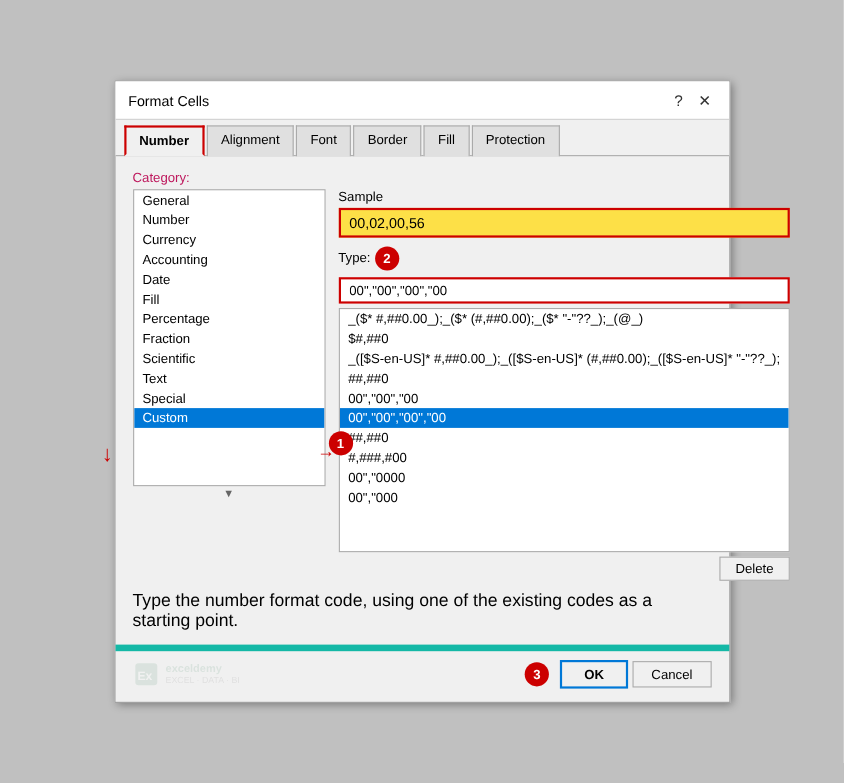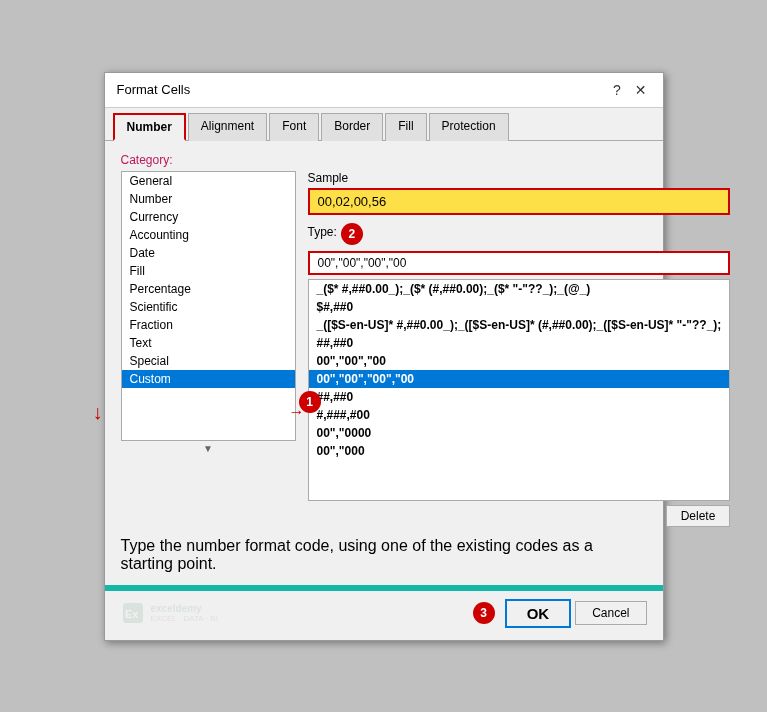--- a/index.html
+++ b/index.html
@@ -143,21 +143,20 @@
       font-size: 12px;
       width: 100%;
       outline: none;
     }
     .format-list {
       border: 1px solid #aaa;
       background: #fff;
       height: 222px;
       overflow-y: auto;
       font-size: 12px;
-      font-weight: bold;
     }
     .format-item {
       padding: 2px 8px;
       cursor: pointer;
       white-space: nowrap;
     }
     .format-item.selected {
       background: #0078d7;
       color: #fff;
     }
@@ -189,21 +188,21 @@
     .footer-watermark {
       flex: 1;
       display: flex;
       flex-direction: column;
       align-items: flex-start;
       justify-content: center;
       opacity: 0.3;
     }
     .ok-btn {
       padding: 4px 20px;
-      font-size: 15px;
+      font-size: 12px;
       background: #f0f0f0;
       border: 2px solid #0078d7;
       cursor: pointer;
       font-weight: bold;
     }
     .cancel-btn {
       padding: 4px 16px;
       font-size: 12px;
       background: #f0f0f0;
       border: 1px solid #aaa;
@@ -264,22 +263,22 @@
           </div>
         </div>
         <div class="category-list">
           <div class="category-item">General</div>
           <div class="category-item">Number</div>
           <div class="category-item">Currency</div>
           <div class="category-item">Accounting</div>
           <div class="category-item">Date</div>
           <div class="category-item">Fill</div>
           <div class="category-item">Percentage</div>
+          <div class="category-item">Fraction</div>
           <div class="category-item">Scientific</div>
-          <div class="category-item">Fraction</div>
           <div class="category-item">Text</div>
           <div class="category-item">Special</div>
           <div class="category-item selected">Custom</div>
         </div>
         <div class="scroll-arrow">▼</div>
       </div>
 
       <div class="right-panel">
         <div class="sample-label">Sample</div>
         <div class="sample-box">00,02,00,56</div>

